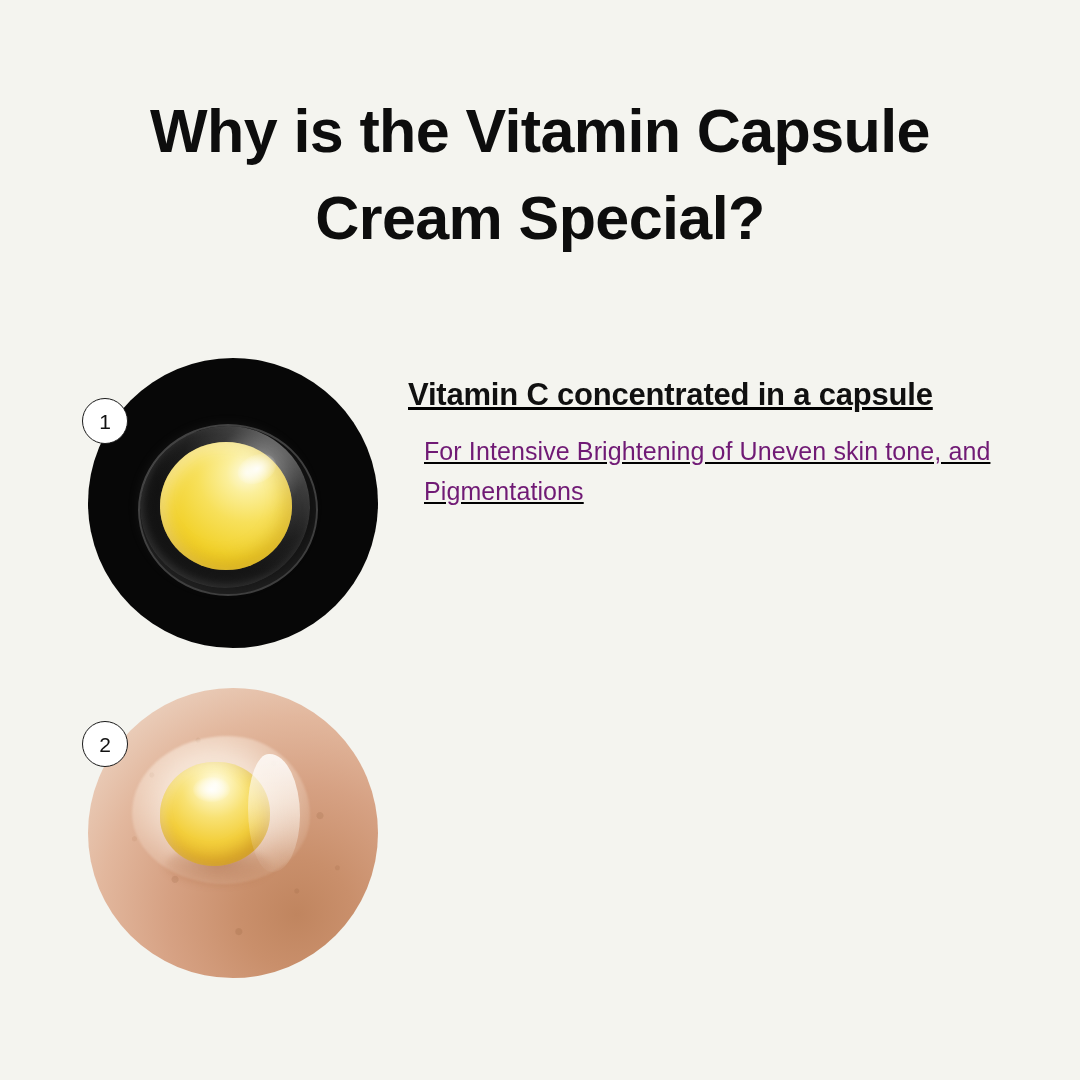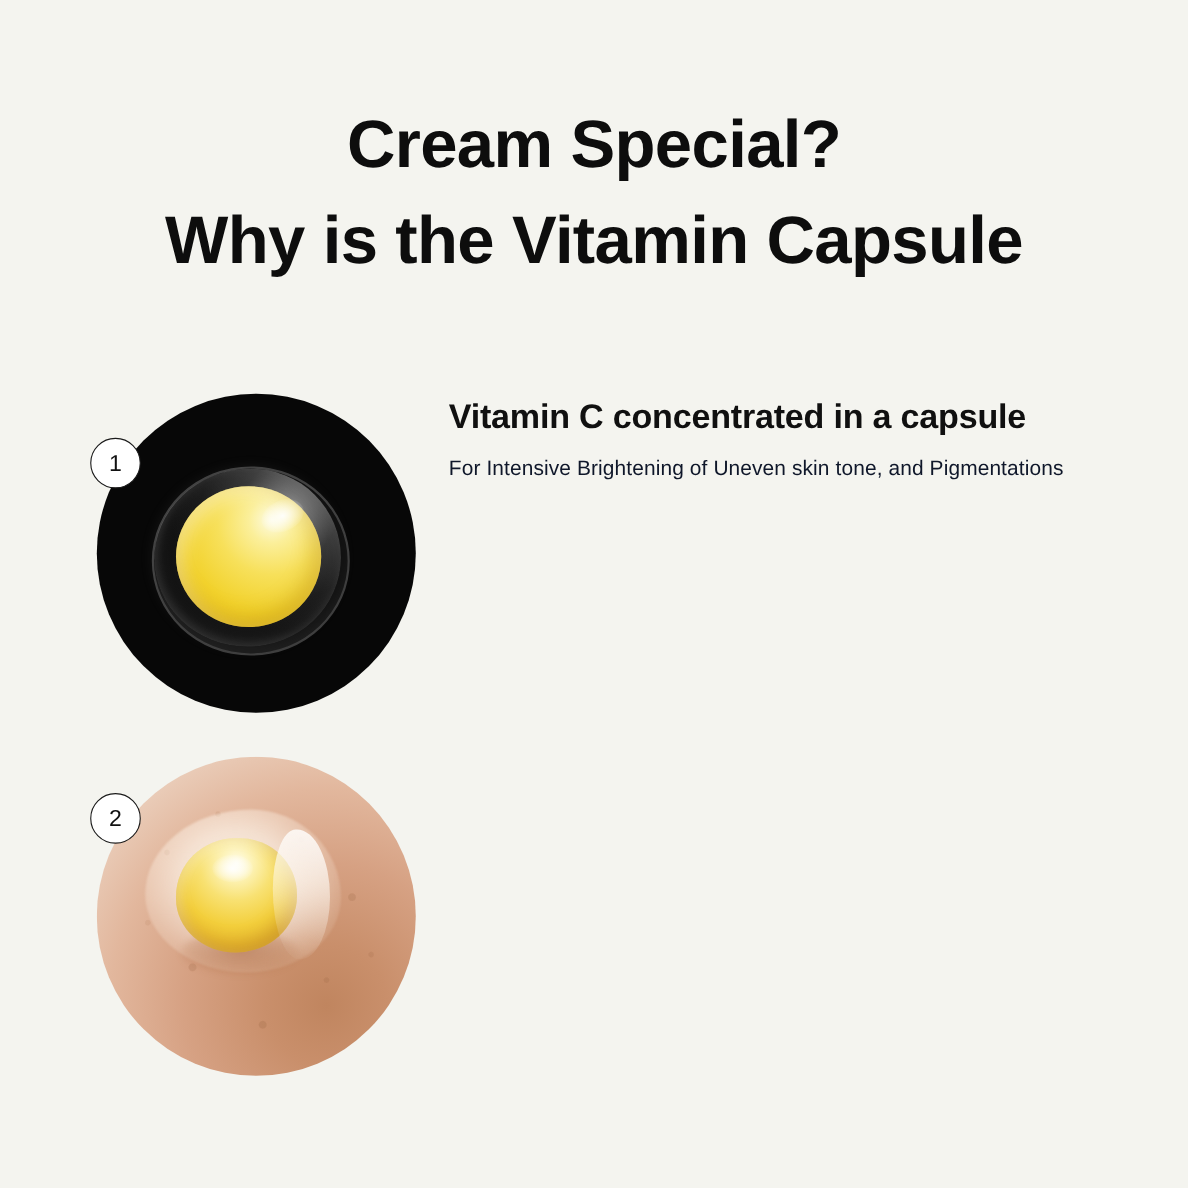--- a/index.html
+++ b/index.html
@@ -212,48 +212,48 @@
   }
   .badge-1 { left: 82px; top: 398px; }
   .badge-2 { left: 82px; top: 721px; }
 
   
   .text-col {
     position: absolute;
     left: 408px;
     width: 600px;
   }
-  .text-1 { top: 358px; }
+  .text-1 { top: 374px; text-decoration: underline; }
   .text-2 { top: 693px; }
 
   .feature-title {
     font-size: 31px;
     font-weight: 700;
     line-height: 1.36;
     color: #101010;
     letter-spacing: -0.2px;
     margin: 0 0 12px 0;
   }
   .feature-desc {
-    font-size: 19px;
+    font-size: 25px;
     font-weight: 300;
     line-height: 1.58;
-    color: #0f172a;
+    color: #701a75;
     letter-spacing: 0.1px;
-    margin: 0;
+    margin: 16px;
   }
 </style>
 </head>
 <body>
 
 <div class="page">
 
   <div class="title-block">
+    <div class="title-line">Why is the Vitamin Capsule</div>
     <div class="title-line">Cream Special?</div>
-    <div class="title-line">Why is the Vitamin Capsule</div>
   </div>
 
   <div class="feature feature-1">
     <div class="media photo-capsule-black">
       <div class="gel-rim"></div>
       <div class="capsule-core"></div>
     </div>
   </div>
   <div class="badge badge-1">1</div>
   <div class="text-col text-1">

